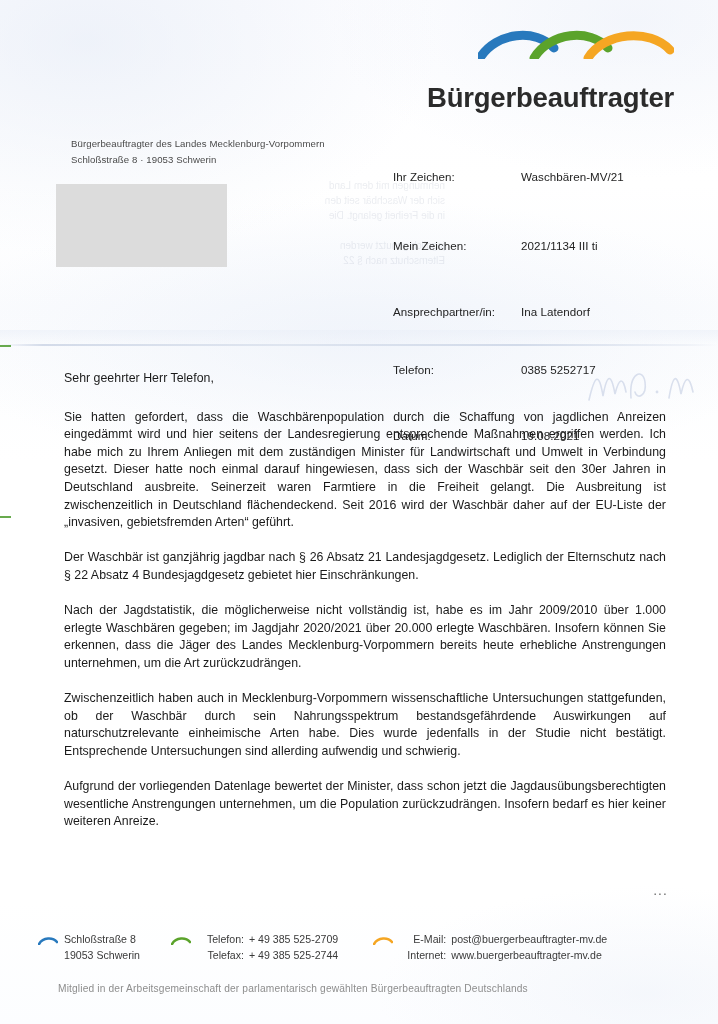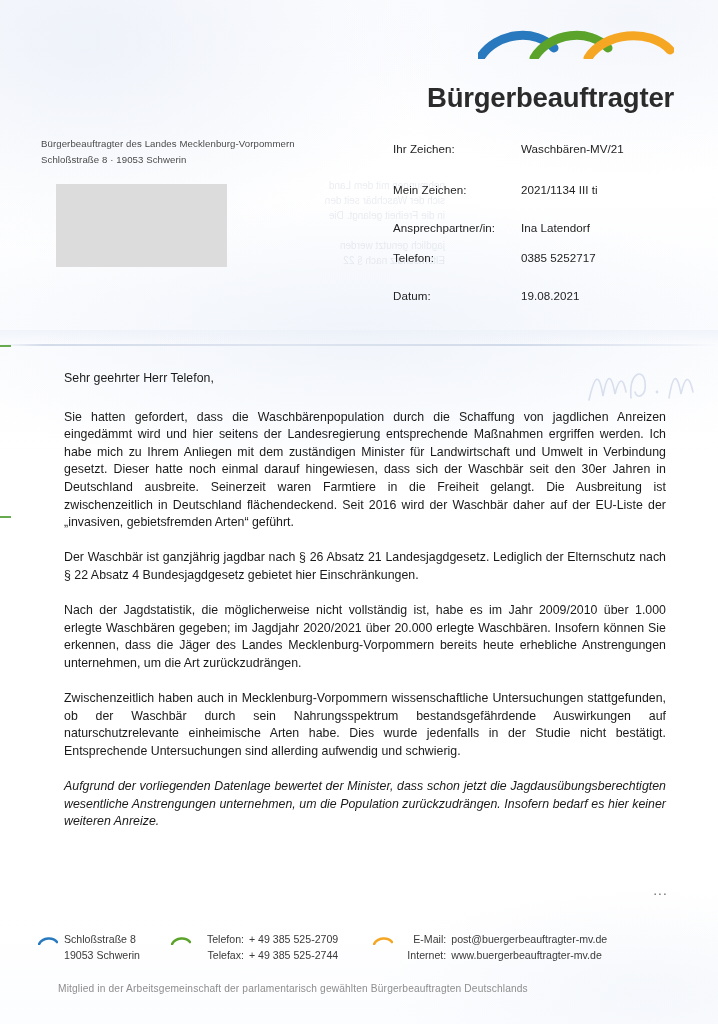--- a/index.html
+++ b/index.html
@@ -98,21 +98,21 @@
     font-size: 11.4px;
     color: #3a3a3a;
     letter-spacing: .25px;
     margin-top: 3px;
     white-space: nowrap;
   }
 
   
   #sender {
     position: absolute;
-    left: 41px;
+    left: 71px;
     top: 136px;
     font-size: 9.6px;
     line-height: 1.62;
     color: #4a4a4a;
     letter-spacing: .1px;
   }
   #address-redaction {
     position: absolute;
     left: 56px;
     top: 184px;
@@ -125,20 +125,21 @@
   #ref-fields {
     position: absolute;
     left: 393px;
     top: 143px;
     font-size: 11.6px;
     color: #232323;
   }
   .ref-row {
     display: flex;
     align-items: flex-start;
+    margin-top: 28px;
   }
   .ref-label {
     width: 128px;
     flex: 0 0 128px;
     line-height: 1.05;
     letter-spacing: .05px;
   }
   .ref-value {
     line-height: 1.05;
     letter-spacing: .05px;
@@ -161,21 +162,21 @@
   }
   #body-text p {
     margin: 0 0 17.6px 0;
     text-align: justify;
     text-justify: inter-word;
   }
   #body-text p.salutation {
     margin-bottom: 21px;
     text-align: left;
   }
-  #body-text p.last { margin-bottom: 16px; font-style: italic; }
+  #body-text p.last { margin-bottom: 16px; }
 
   .continuation {
     position: absolute;
     right: 50px;
     top: 884px;
     font-size: 12px;
     color: #555;
     letter-spacing: 1.5px;
   }
 

